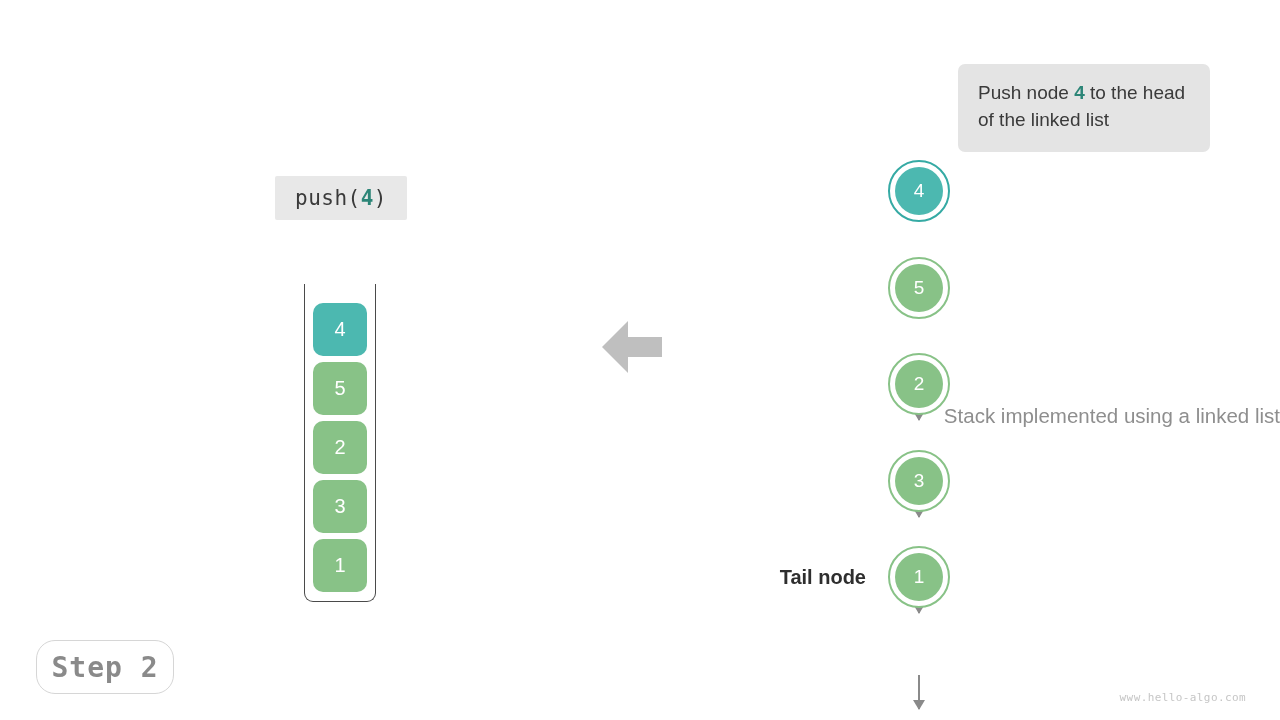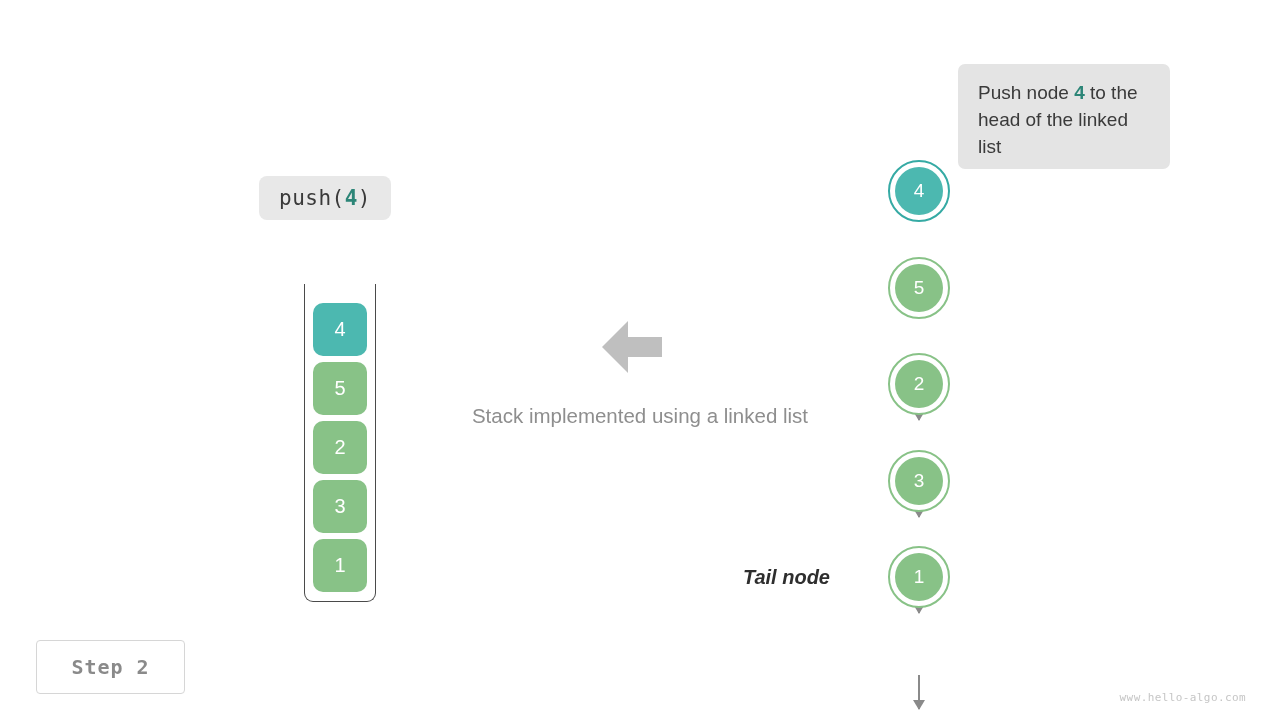--- a/index.html
+++ b/index.html
@@ -20,44 +20,44 @@
   .stage {
     position: absolute;
     inset: 0;
   }
 
   
   .callout {
     position: absolute;
     left: 958px;
     top: 64px;
-    width: 212px;
-    box-sizing: border-box;
-    padding: 16px 20px 8px 20px;
+    width: 252px;
+    box-sizing: border-box;
+    padding: 16px 20px 18px 20px;
     background: #e4e4e4;
     border-radius: 7px;
     color: #3a3a3a;
     font-size: 19px;
     line-height: 1.42;
   }
   .callout .accent {
     color: #2c8577;
     font-weight: bold;
   }
 
   
   .op-pill {
     position: absolute;
-    left: 259px;
+    left: 275px;
     top: 176px;
     width: 132px;
     height: 44px;
     box-sizing: border-box;
     background: #e8e8e8;
-    border-radius: 8px;
+    border-radius: 2px;
     display: flex;
     align-items: center;
     justify-content: center;
     font-family: "DejaVu Sans Mono", "Liberation Mono", monospace;
     font-size: 21px;
     color: #3a3a3a;
     letter-spacing: 0.5px;
   }
   .op-pill .accent {
     color: #2c8577;
@@ -113,21 +113,21 @@
     left: 602px;
     top: 318px;
     width: 60px;
     height: 58px;
   }
   .caption {
     position: absolute;
     left: 0;
     top: 404px;
     width: 1280px;
-    text-align: center;
+    text-align: right;
     color: #8e8e8e;
     font-size: 20.5px;
   }
   .caption-inner {
     display: inline-block;
     transform: translateX(0px);
   }
 
   
   .list-wrap {
@@ -187,38 +187,38 @@
 
   .side-label {
     position: absolute;
     color: #2e2e2e;
     font-size: 20px;
     font-weight: bold;
     white-space: nowrap;
     text-align: right;
   }
   .label-head { left: 640px; top: 181px; width: 232px; }
-  .label-tail { left: 604px; top: 566px; width: 226px; font-style: italic; }
+  .label-tail { left: 640px; top: 566px; width: 226px; }
 
   
   .step-badge {
     position: absolute;
     left: 36px;
     top: 640px;
-    width: 149px;
+    width: 138px;
     height: 54px;
     box-sizing: border-box;
     background: #ffffff;
     border: 1.4px solid #d6d6d6;
-    border-radius: 4px;
+    border-radius: 19px;
     display: flex;
     align-items: center;
     justify-content: center;
     font-family: "DejaVu Sans Mono", "Liberation Mono", monospace;
-    font-size: 20px;
+    font-size: 28px;
     font-weight: bold;
     color: #8a8a8a;
     letter-spacing: 1px;
   }
 
   
   .watermark {
     position: absolute;
     right: 34px;
     bottom: 16px;

